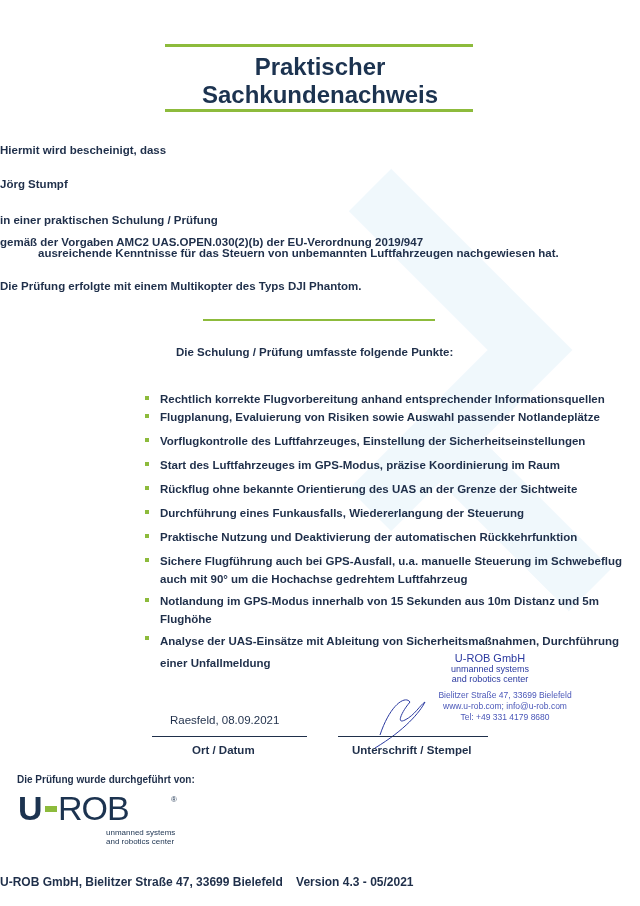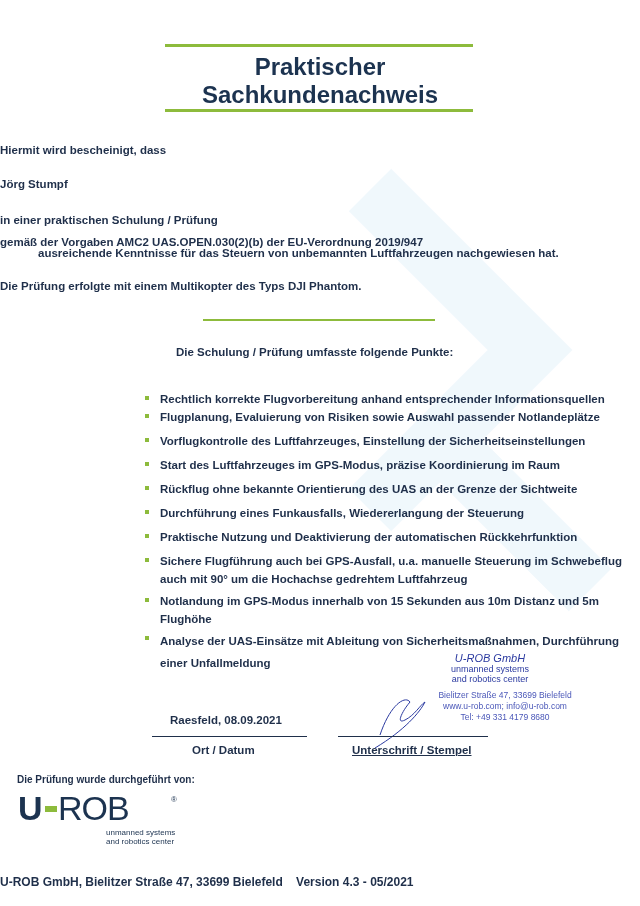--- a/index.html
+++ b/index.html
@@ -44,40 +44,40 @@
 <div class="item" style="top:432px;"><span class="bullet"></span><span>Vorflugkontrolle des Luftfahrzeuges, Einstellung der Sicherheitseinstellungen</span></div>
 <div class="item" style="top:456px;"><span class="bullet"></span><span>Start des Luftfahrzeuges im GPS-Modus, präzise Koordinierung im Raum</span></div>
 <div class="item" style="top:480px;"><span class="bullet"></span><span>Rückflug ohne bekannte Orientierung des UAS an der Grenze der Sichtweite</span></div>
 <div class="item" style="top:504px;"><span class="bullet"></span><span>Durchführung eines Funkausfalls, Wiedererlangung der Steuerung</span></div>
 <div class="item" style="top:528px;"><span class="bullet"></span><span>Praktische Nutzung und Deaktivierung der automatischen Rückkehrfunktion</span></div>
 <div class="item" style="top:552px;"><span class="bullet"></span><span>Sichere Flugführung auch bei GPS-Ausfall, u.a. manuelle Steuerung im Schwebeflug</span><br><span>auch mit 90° um die Hochachse gedrehtem Luftfahrzeug</span></div>
 <div class="item" style="top:592px;"><span class="bullet"></span><span>Notlandung im GPS-Modus innerhalb von 15 Sekunden aus 10m Distanz und 5m</span><br><span>Flughöhe</span></div>
 <div class="item" style="top:630px;line-height:22px;"><span class="bullet"></span><span>Analyse der UAS-Einsätze mit Ableitung von Sicherheitsmaßnahmen, Durchführung</span><br><span>einer Unfallmeldung</span></div>
 
 <div class="stamp" style="left:420px;top:652px;width:140px;">
-  <div style="font-size:11px;font-style:italic;">U-ROB GmbH</div>
+  <div style="font-size:11px;">U-ROB GmbH</div>
   <div style="font-size:9px;">unmanned systems</div>
   <div style="font-size:9px;">and robotics center</div>
 </div>
 <div class="stamp" style="left:420px;top:690px;width:170px;font-size:8.5px;line-height:11px;color:#4a57b8;">
   <div>Bielitzer Straße 47, 33699 Bielefeld</div>
   <div>www.u-rob.com; info@u-rob.com</div>
   <div>Tel: +49 331 4179 8680</div>
 </div>
 
 <svg class="abs" style="left:365px;top:690px;" width="80" height="60" viewBox="0 0 80 60">
   <path d="M15 45 C 25 15, 40 5, 45 12 C 38 20, 30 35, 40 30 C 50 25, 55 15, 60 12 C 55 22, 40 40, 10 58" stroke="#2b3aa0" stroke-width="1" fill="none"></path>
 </svg>
 
-<div class="abs" style="left:170px;top:714px;font-weight:bold;font-size:11.5px;">Raesfeld, 08.09.2021</div>
+<div class="abs" style="left:170px;top:714px;font-weight:normal;font-size:11.5px;">Raesfeld, 08.09.2021</div>
 <div class="sigline" style="left:152px;top:736px;width:155px;"></div>
 <div class="abs" style="left:192px;top:744px;font-weight:bold;font-size:11.5px;">Ort / Datum</div>
 
 <div class="sigline" style="left:338px;top:736px;width:150px;"></div>
-<div class="abs" style="left:352px;top:744px;font-weight:bold;font-size:11.5px;text-decoration:underline;">Unterschrift / Stempel</div>
+<div class="abs" style="left:352px;top:744px;font-weight:bold;font-size:11.5px;">Unterschrift / Stempel</div>
 
 <div class="abs" style="left:17px;top:774px;font-size:10px;font-weight:bold;">Die Prüfung wurde durchgeführt von:</div>
 
 <div class="abs" style="left:18px;top:795px;width:170px;height:55px;">
   <span style="position:absolute;left:0;top:-6px;font-size:34px;font-weight:bold;color:#1c3350;">U</span>
   <span style="position:absolute;left:27px;top:11px;width:12px;height:6px;background:#8dbb3c;"></span>
   <span style="position:absolute;left:40px;top:-6px;font-size:34px;color:#1c3350;letter-spacing:-1px;">ROB</span>
   <span style="position:absolute;left:153px;top:0;font-size:8px;color:#1c3350;">®</span>
   <span style="position:absolute;left:88px;top:33px;font-size:8px;color:#1c3350;">unmanned systems</span>
   <span style="position:absolute;left:88px;top:42px;font-size:8px;color:#1c3350;">and robotics center</span>

